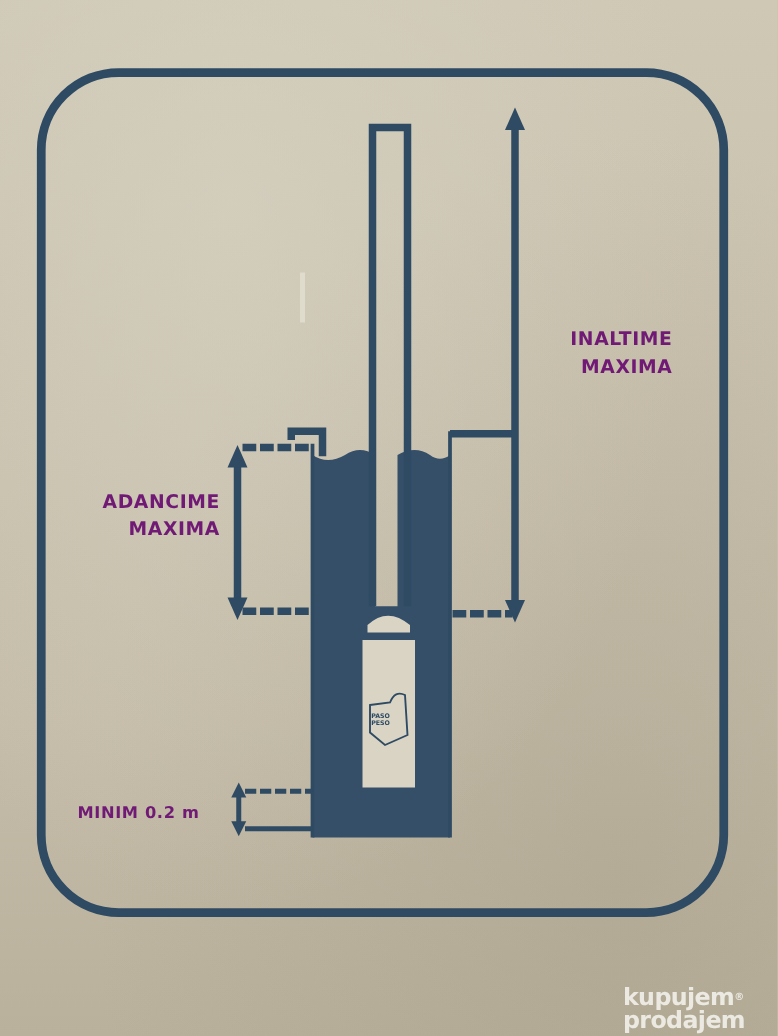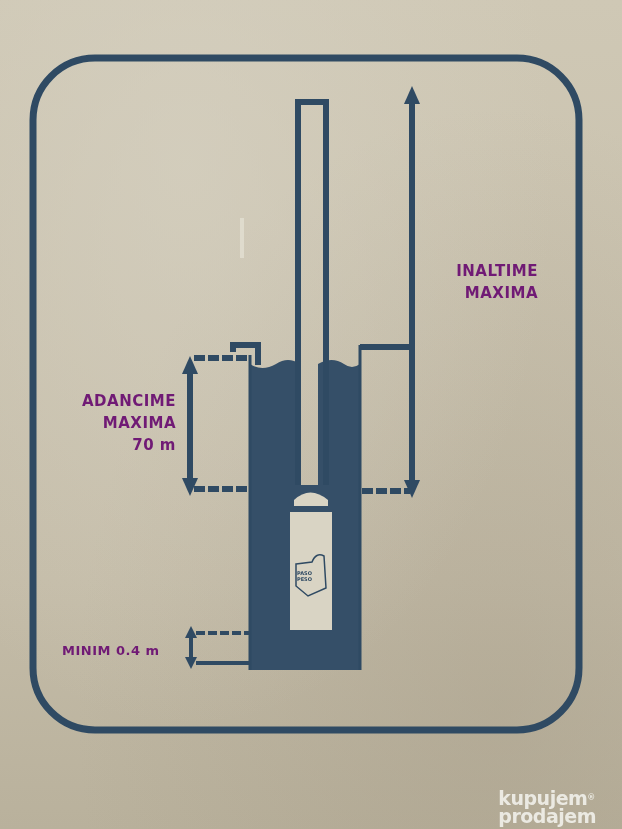--- a/index.html
+++ b/index.html
@@ -70,25 +70,24 @@
 </svg>
 
 <div class="label" style="left:420px; top:260px; width:118px;">
   <div>INALTIME</div>
   <div>MAXIMA</div>
 </div>
 
 <div class="label" style="left:60px; top:390px; width:116px;">
   <div>ADANCIME</div>
   <div>MAXIMA</div>
-  <div>70 m</div>
 </div>
 
 <div class="label" style="left:62px; top:640px; width:118px; font-size:13px; text-align:left;">
-  <span>MINIM 0.4 m</span>
+  <span>MINIM 0.2 m</span>
 </div>
 
 <div class="brand" style="left:297px; top:570px;">
   <div>PASO</div>
   <div>PESO</div>
 </div>
 
 <div class="watermark">
   <div><span>kupujem</span><sup>®</sup></div>
   <div>prodajem</div>

